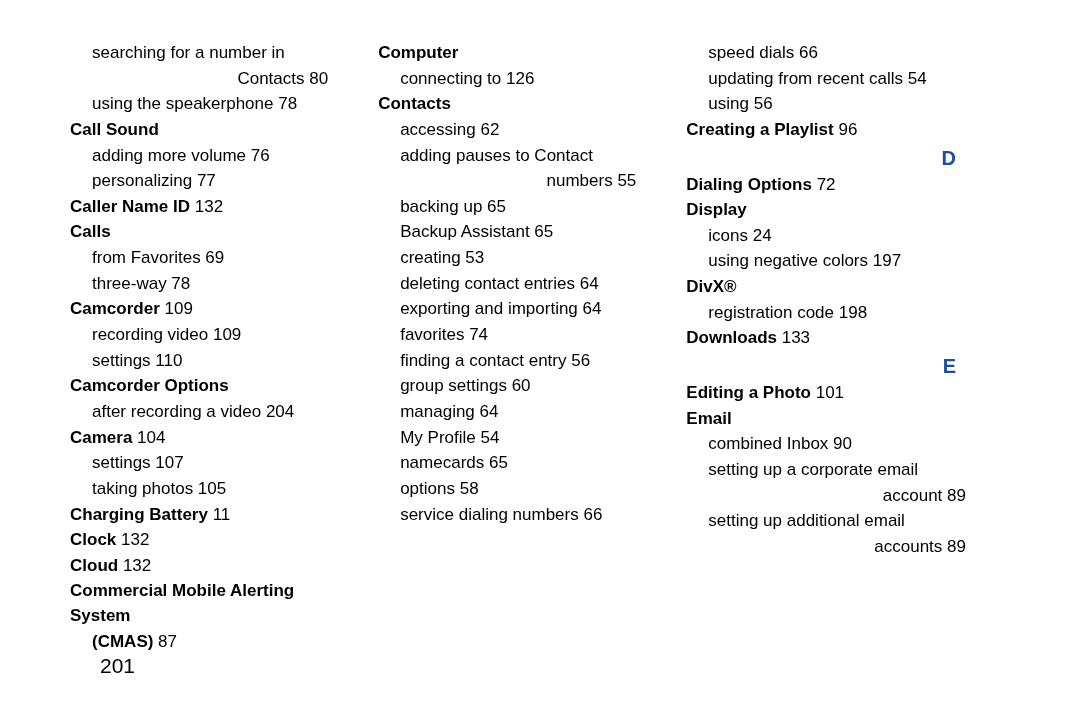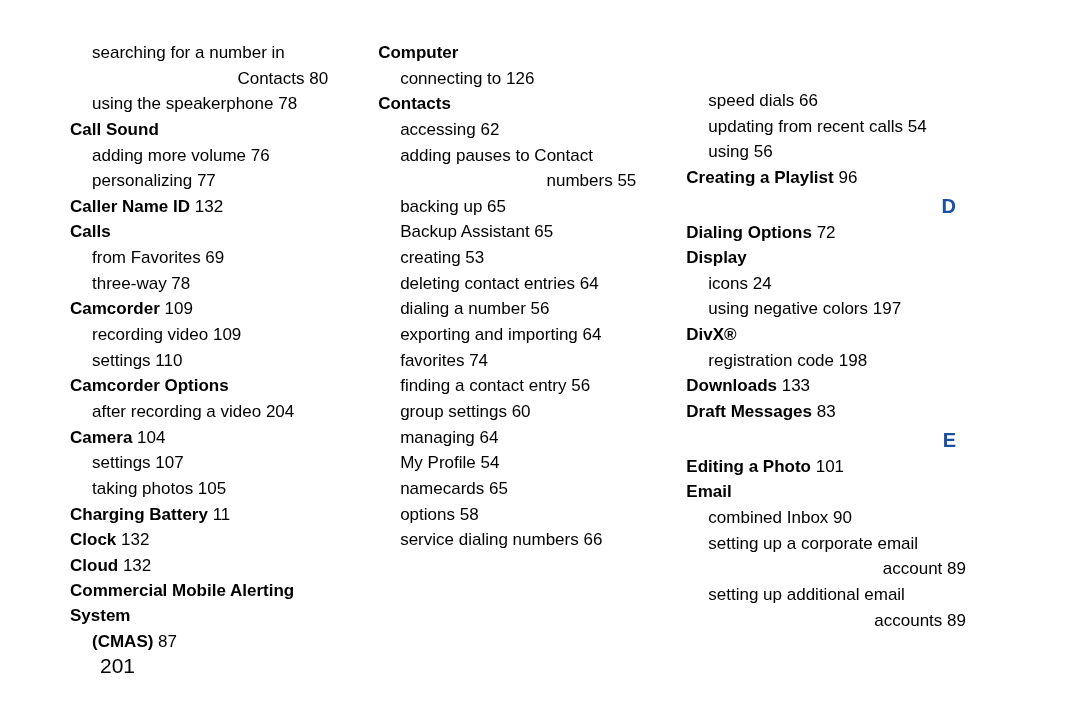--- a/index.html
+++ b/index.html
@@ -22,21 +22,20 @@
   }
   .cols {
     display: flex;
     gap: 50px;
   }
   .col {
     width: 300px;
   }
   .col3 {
     width: 325px;
-    margin-top: 48px;
   }
   .entry {
     line-height: 1.45;
     margin: 1px 0;
   }
   .heading-only {
     font-weight: bold;
   }
   .heading-page .h {
     font-weight: bold;
@@ -97,21 +96,20 @@
         <div class="entry heading-only">Computer</div>
         <div class="entry sub">connecting to 126</div>
         <div class="entry heading-only">Contacts</div>
         <div class="entry sub">accessing 62</div>
         <div class="entry sub">adding pauses to Contact</div>
         <div class="entry subsub">numbers 55</div>
         <div class="entry sub">backing up 65</div>
         <div class="entry sub">Backup Assistant 65</div>
         <div class="entry sub">creating 53</div>
         <div class="entry sub">deleting contact entries 64</div>
-        <div class="entry sub">dialing a number 56</div>
         <div class="entry sub">exporting and importing 64</div>
         <div class="entry sub">favorites 74</div>
         <div class="entry sub">finding a contact entry 56</div>
         <div class="entry sub">group settings 60</div>
         <div class="entry sub">managing 64</div>
         <div class="entry sub">My Profile 54</div>
         <div class="entry sub">namecards 65</div>
         <div class="entry sub">options 58</div>
         <div class="entry sub">service dialing numbers 66</div>
       </div>
@@ -121,21 +119,20 @@
         <div class="entry sub">using 56</div>
         <div class="entry heading-page"><span class="h">Creating a Playlist</span><span> 96</span></div>
         <div class="entry letter">D</div>
         <div class="entry heading-page"><span class="h">Dialing Options</span><span> 72</span></div>
         <div class="entry heading-only">Display</div>
         <div class="entry sub">icons 24</div>
         <div class="entry sub">using negative colors 197</div>
         <div class="entry heading-only">DivX®</div>
         <div class="entry sub">registration code 198</div>
         <div class="entry heading-page"><span class="h">Downloads</span><span> 133</span></div>
-        <div class="entry heading-page"><span class="h">Draft Messages</span><span> 83</span></div>
         <div class="entry letter">E</div>
         <div class="entry heading-page"><span class="h">Editing a Photo</span><span> 101</span></div>
         <div class="entry heading-only">Email</div>
         <div class="entry sub">combined Inbox 90</div>
         <div class="entry sub">setting up a corporate email</div>
         <div class="entry subsub">account 89</div>
         <div class="entry sub">setting up additional email</div>
         <div class="entry subsub">accounts 89</div>
       </div>
   </div>

